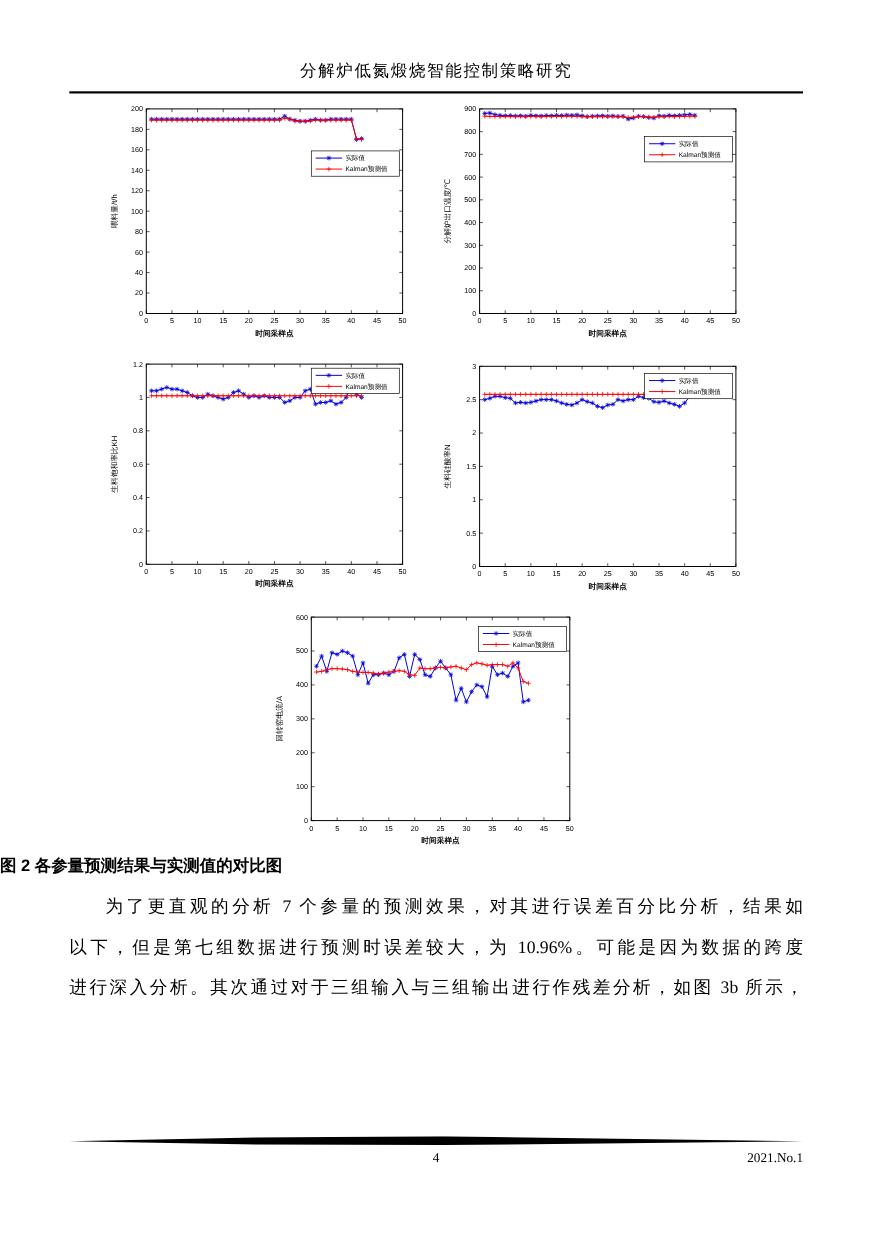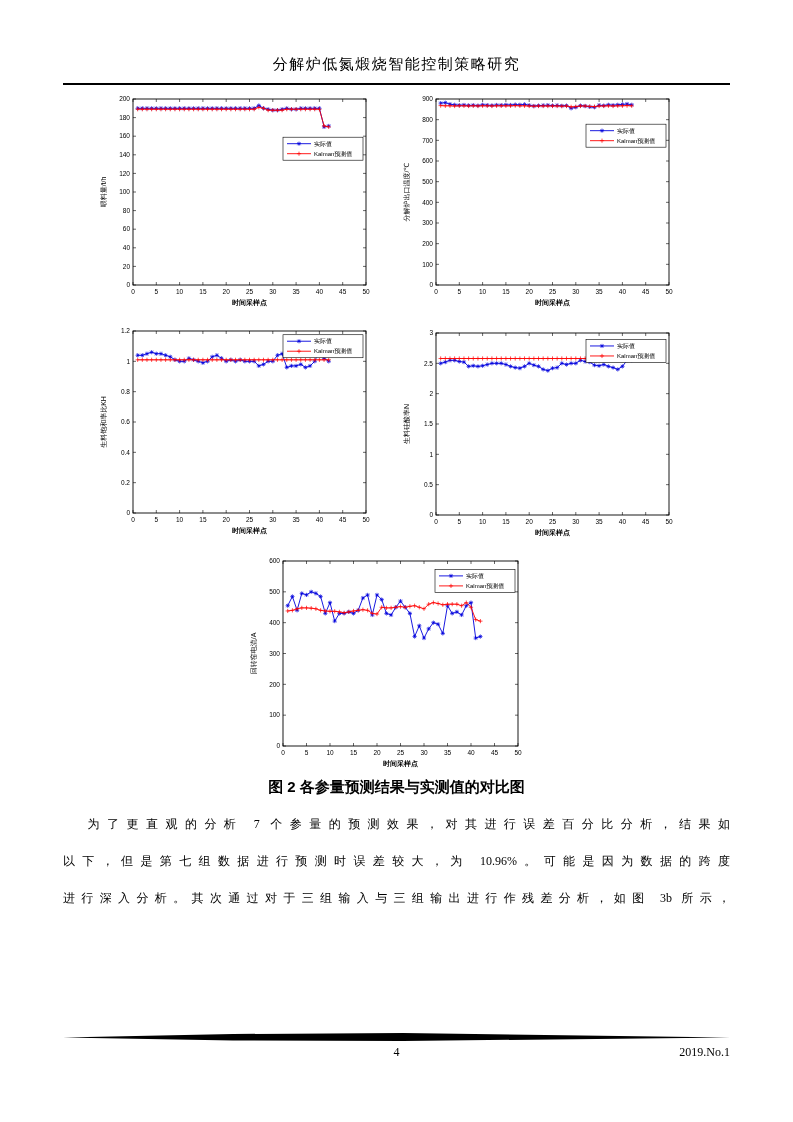--- a/index.html
+++ b/index.html
@@ -8,24 +8,24 @@
     font-family:"Liberation Serif","DejaVu Serif",serif;color:#000;overflow:hidden;
   }
   .header-title{
     position:absolute;top:55px;left:0;width:100%;text-align:center;
     font-size:15px;letter-spacing:1.5px;
   }
   .header-rule{position:absolute;top:83px;left:63px;width:667px;height:2px;background:#000;}
   .figure{position:absolute;}
   svg text{font-family:"Liberation Sans","DejaVu Sans",sans-serif;fill:#000;}
   .caption{
-    position:absolute;top:778px;left:0;width:100%;text-align:center;
+    position:absolute;top:778px;left:0;width:100%;
     font-family:"Liberation Sans","DejaVu Sans",sans-serif;font-weight:bold;font-size:15px;
   }
-  .para{position:absolute;top:806px;left:63px;width:667px;font-size:12px;}
+  .para{position:absolute;top:806px;left:63px;width:667px;font-size:16px;}
   .para .pline{
     line-height:37.2px;text-align:justify;text-align-last:justify;white-space:nowrap;
   }
   .para .pline.first{text-indent:2.05em;}
   .para .pline.last{text-align-last:left;}
   .footer-rule{position:absolute;top:1033px;left:63px;width:667px;height:10px;}
   .page-number{position:absolute;top:1045px;left:0;width:100%;text-align:center;font-size:12px;}
   .issue-number{position:absolute;top:1045px;right:63px;font-size:12px;}
 </style>
 </head>
@@ -1693,15 +1693,15 @@
   <div class="para">
       <div class="pline first">为了更直观的分析 7 个参量的预测效果，对其进行误差百分比分析，结果如</div>
       <div class="pline">以下，但是第七组数据进行预测时误差较大，为 10.96%。可能是因为数据的跨度</div>
       <div class="pline">进行深入分析。其次通过对于三组输入与三组输出进行作残差分析，如图 3b 所示，</div>
     </div>
 
   <svg class="footer-rule" viewBox="0 0 667 10">
     <polygon points="0,4.5 170,1 340,0 667,4.5 340,8 170,7.5" fill="#000"></polygon>
   </svg>
   <div class="page-number">4</div>
-  <div class="issue-number">2019.No.1</div>
+  <div class="issue-number">2021.No.1</div>
 
 </div>
 
 </body></html>

